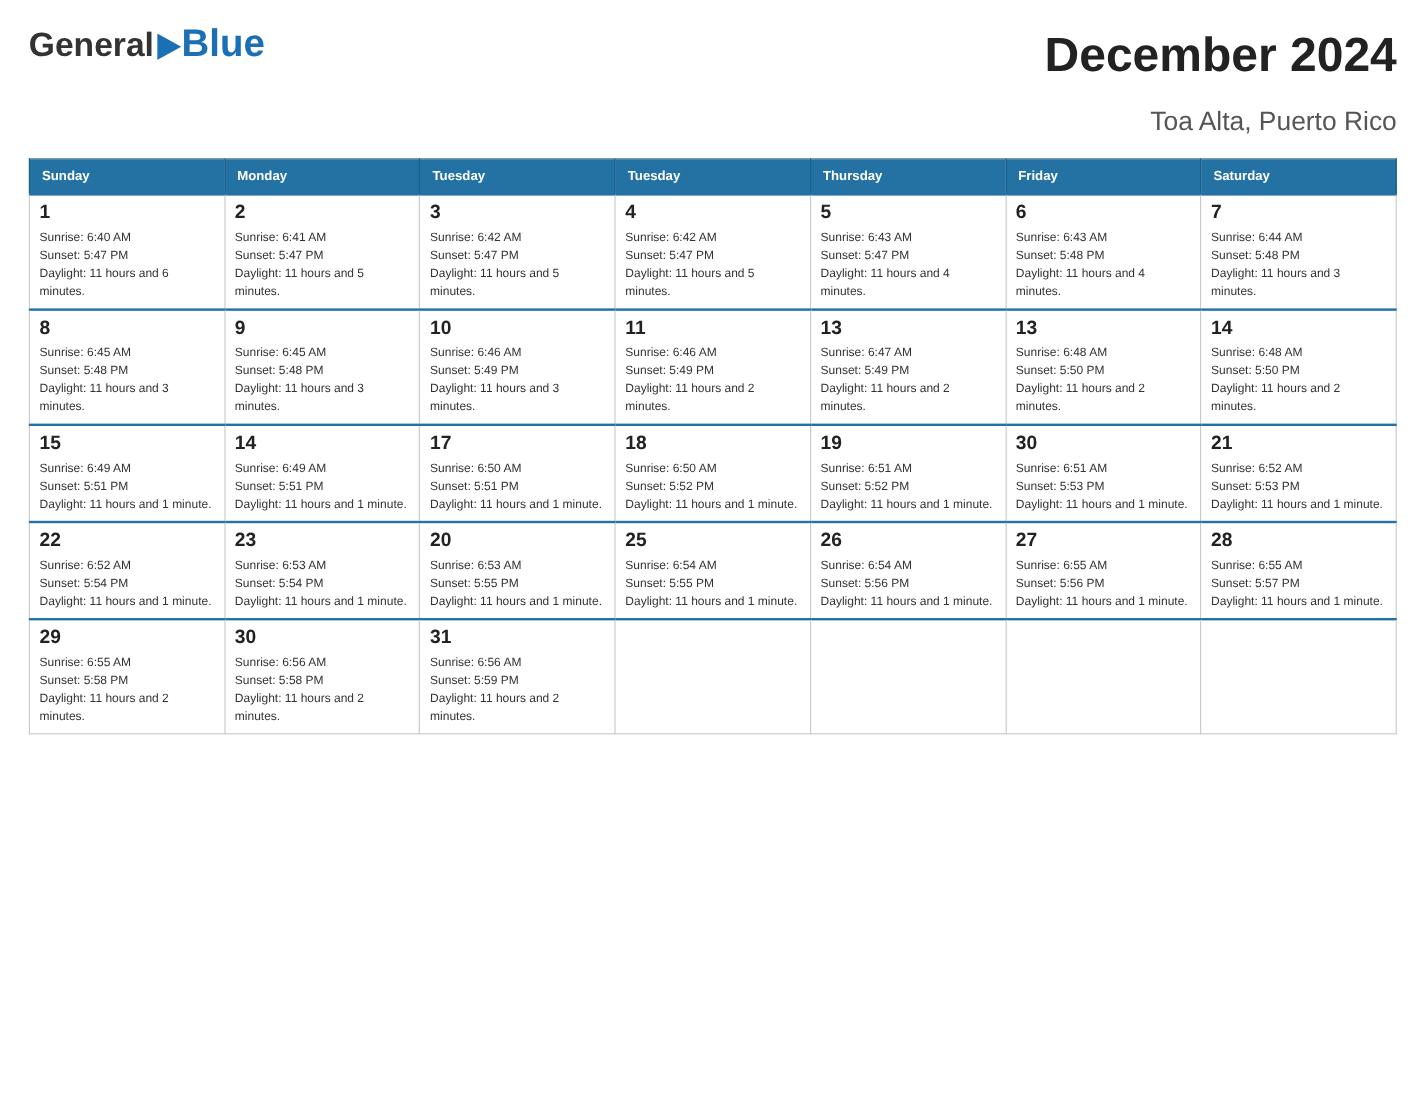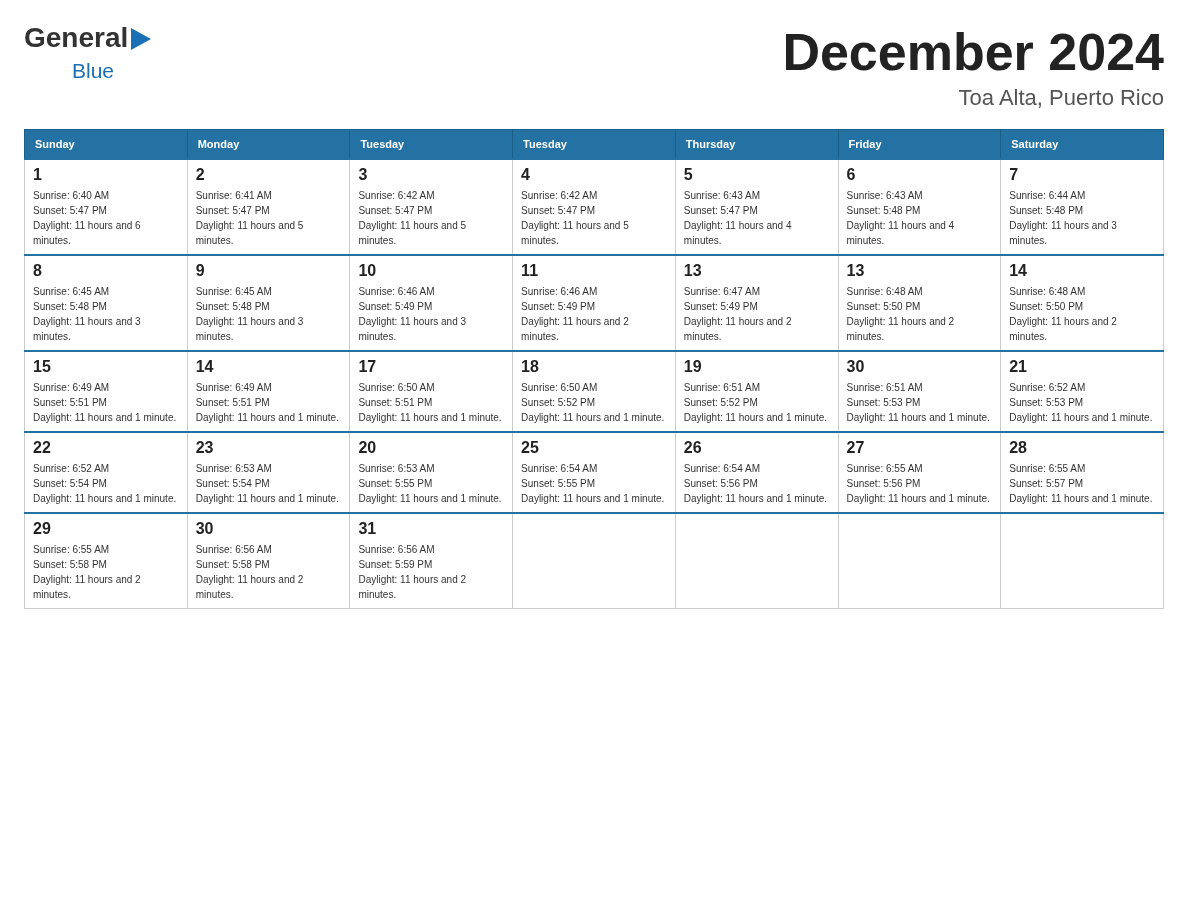--- a/index.html
+++ b/index.html
@@ -11,54 +11,52 @@
       min-height: 918px;
     }
     .header {
       display: flex;
       justify-content: space-between;
       align-items: flex-start;
       margin-bottom: 18px;
     }
     .logo {
       display: flex;
-      flex-direction: column;
+      flex-direction: row;
       align-items: flex-start;
-      gap: 12px;
     }
     .logo-text-general {
       font-size: 28px;
       font-weight: bold;
       color: #333;
       line-height: 1;
     }
     .logo-text-blue {
-      font-size: 21px;
-      font-weight: normal;
+      font-size: 32px;
+      font-weight: bold;
       color: #1a6fb5;
       line-height: 1;
-      margin-left: 48px;
     }
     .logo-row {
       display: flex;
       align-items: center;
     }
     .title-section {
       text-align: right;
     }
     .month-title {
-      font-size: 52px;
+      font-size: 40px;
       font-weight: bold;
       color: #222;
       line-height: 1.1;
     }
     .location-title {
       font-size: 22px;
       color: #555;
-      margin-top: 4px;
+      margin-top: 20px;
     }
     .calendar {
       width: 100%;
       border-collapse: collapse;
     }
     .calendar th {
       background: #2471a3;
       color: #fff;
       font-size: 11px;
       font-weight: bold;

